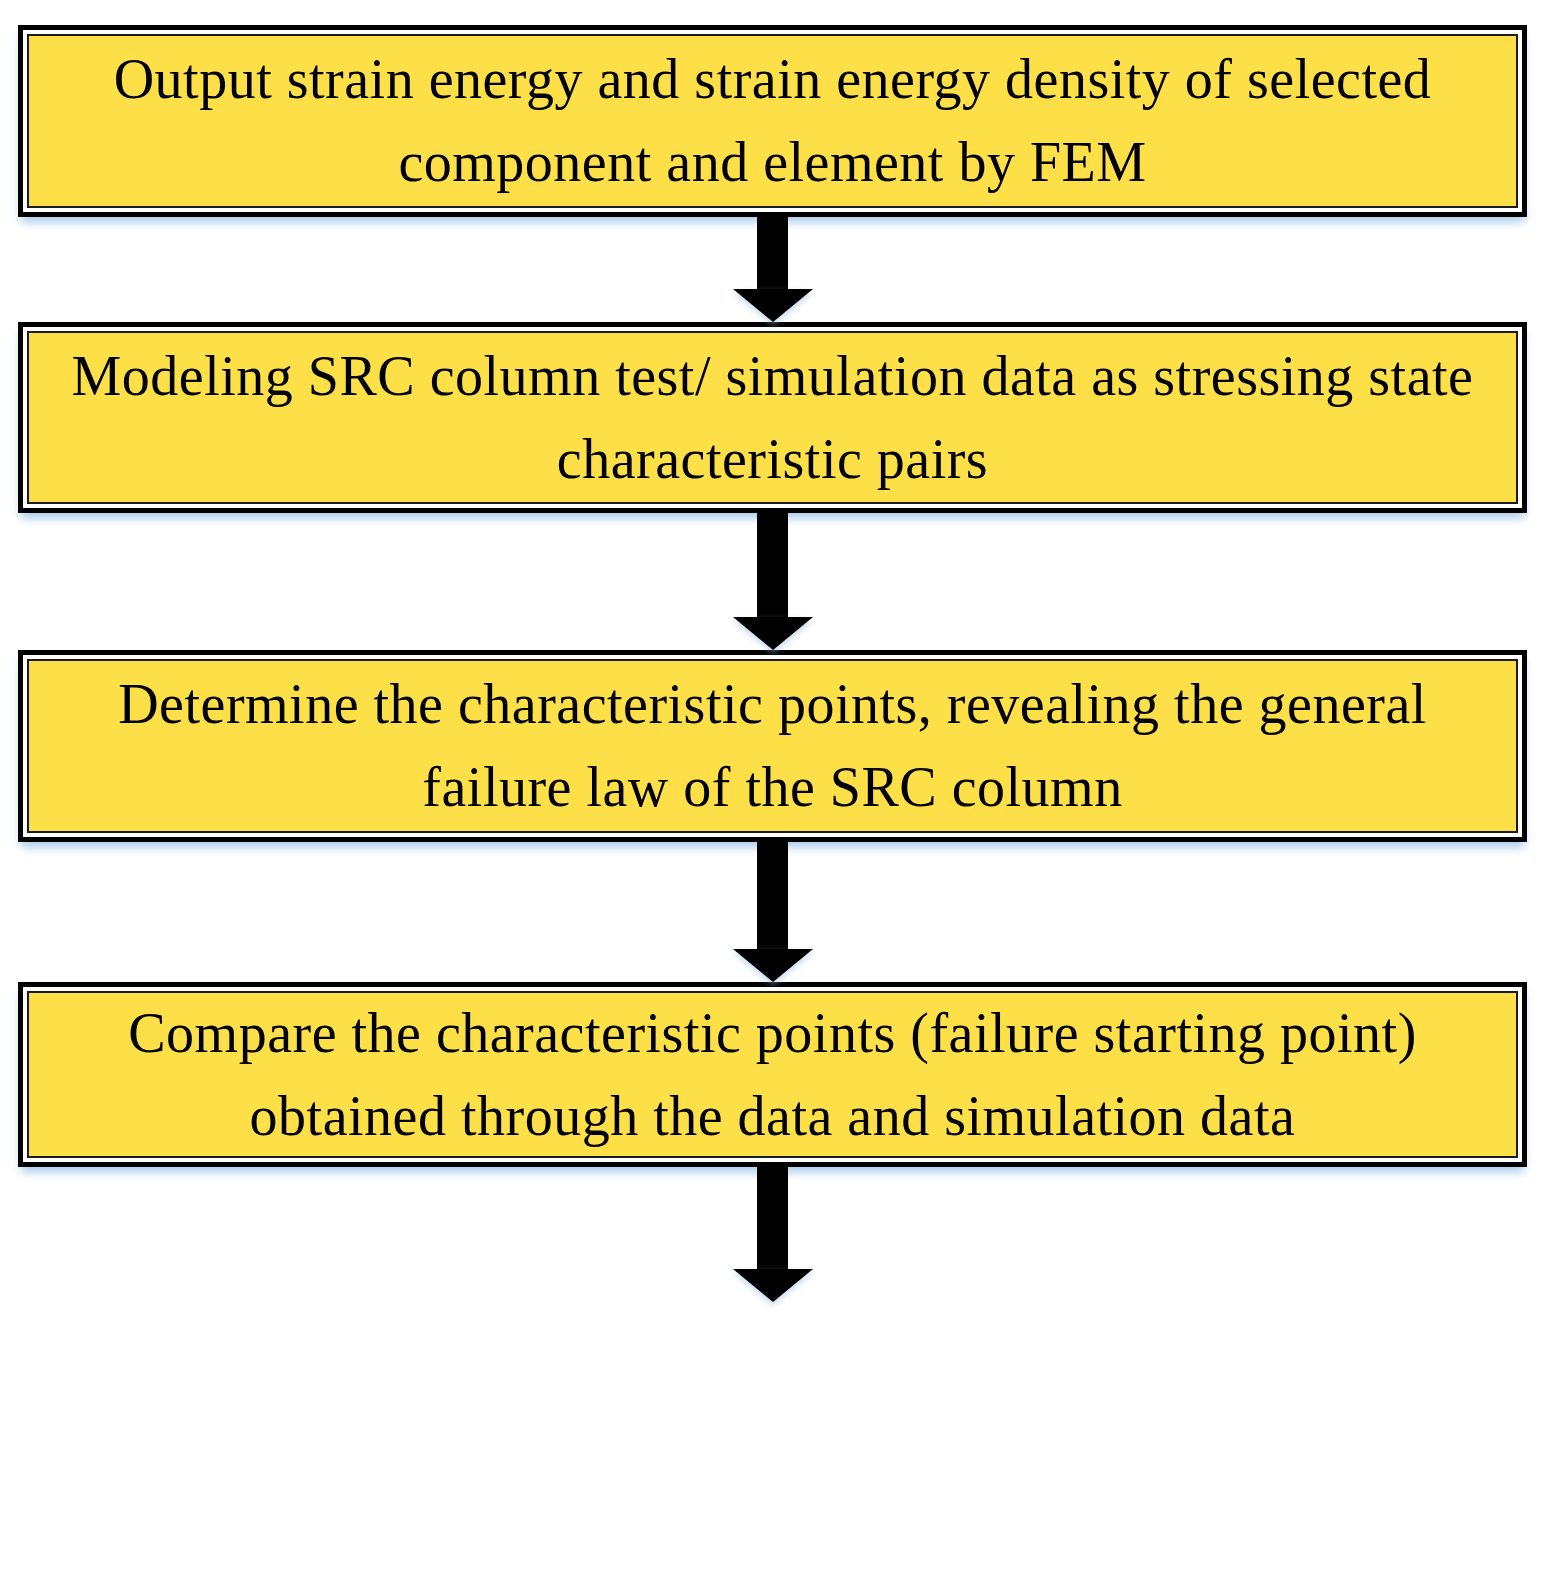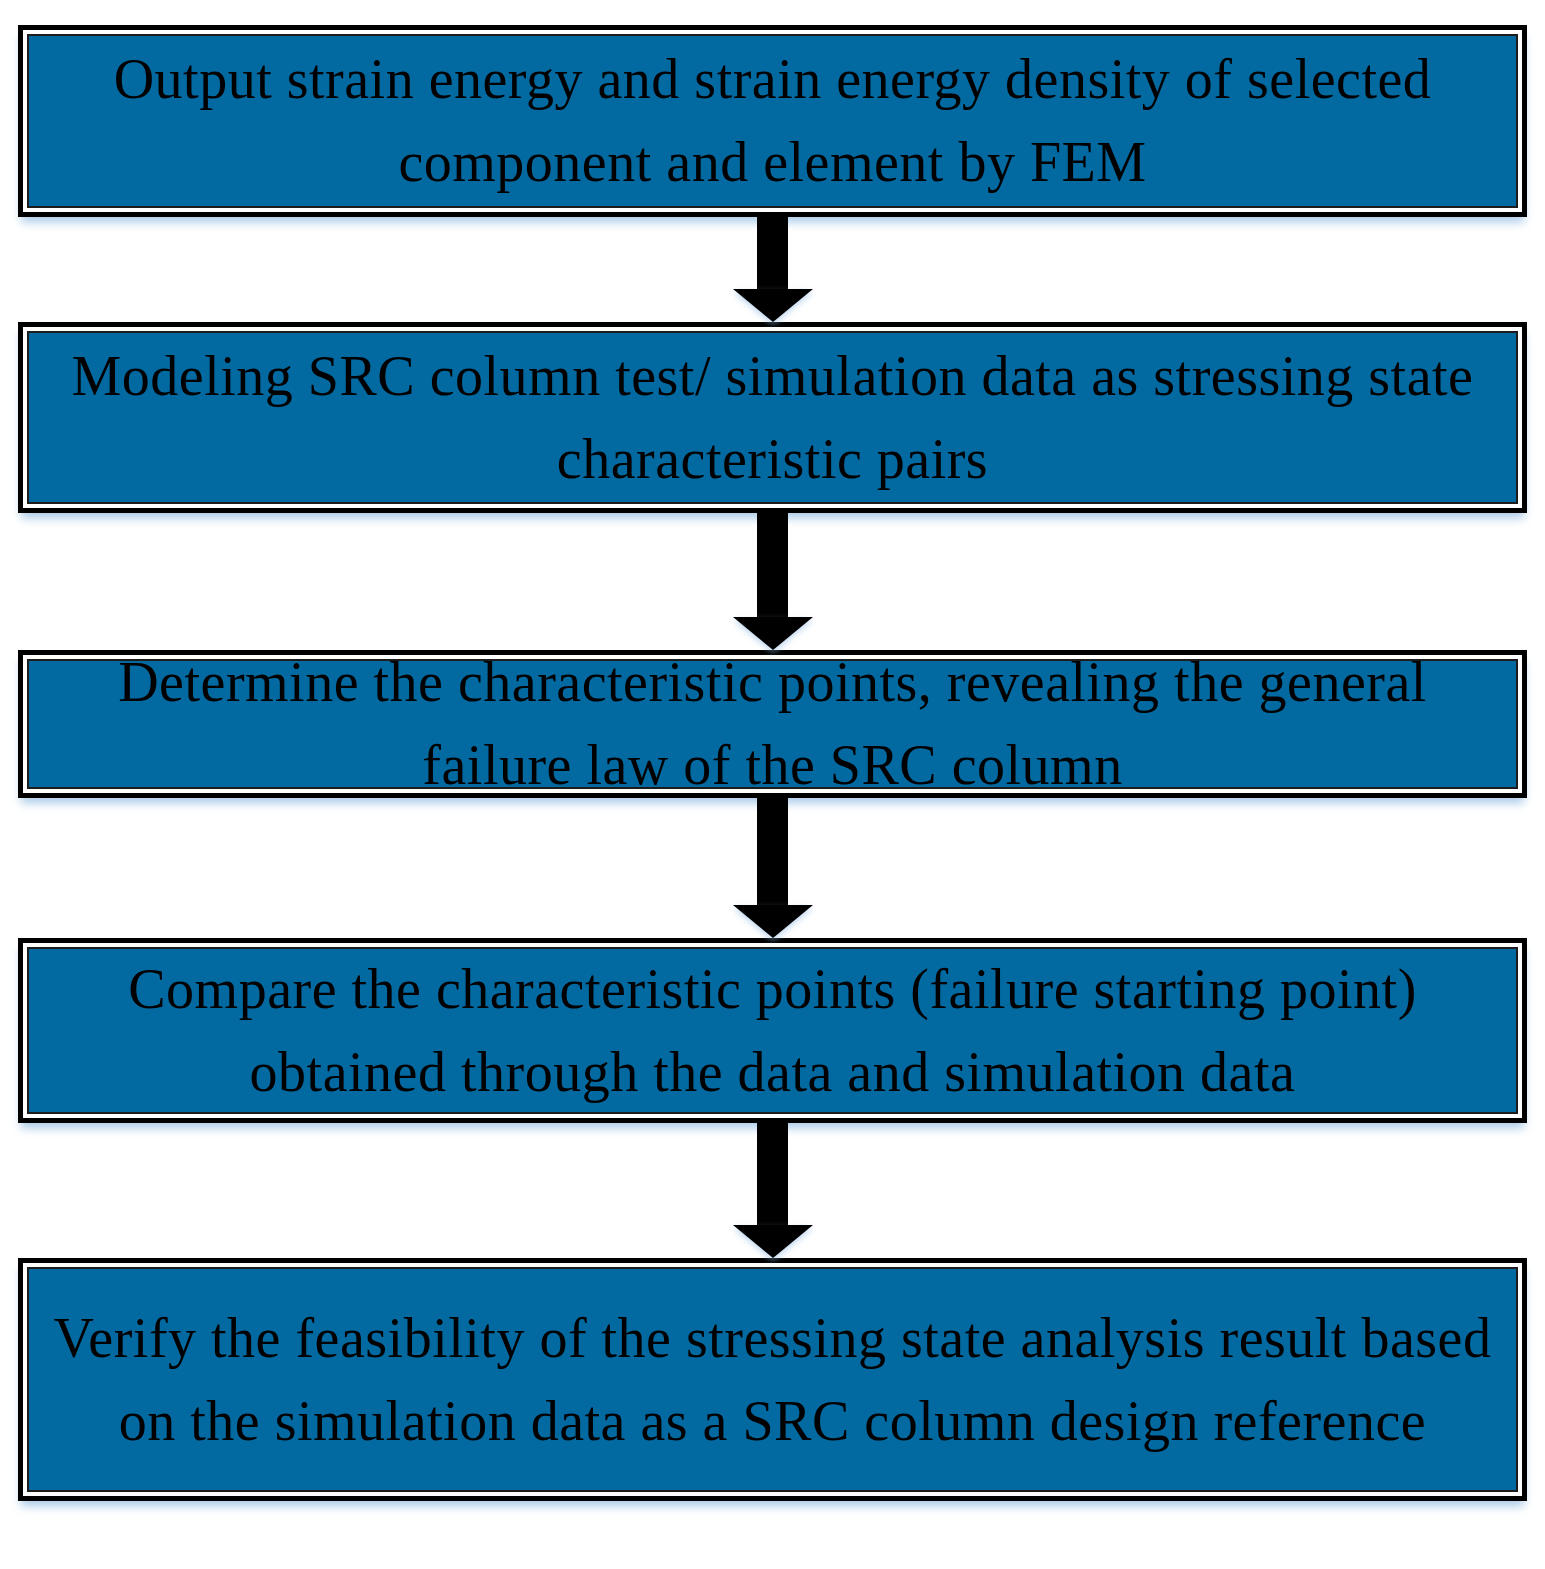--- a/index.html
+++ b/index.html
@@ -17,41 +17,41 @@
   .flowchart {
     width: 1509px;
     margin: 0 auto;
     padding-top: 25px;
     display: flex;
     flex-direction: column;
     align-items: stretch;
   }
   .flow-box {
     box-sizing: border-box;
-    background: #0369a1;
+    background: #fde047;
     border: 5px solid #000000;
     
     box-shadow:
       inset 0 0 0 4px #ffffff,
       inset 0 0 0 6px #1c1c1c,
       0 8px 9px -3px rgba(141, 184, 226, 0.75);
     display: flex;
     align-items: center;
     justify-content: center;
     text-align: center;
     padding: 0 20px;
   }
   .flow-box .box-text {
     font-size: 56px;
     line-height: 1.48;
     letter-spacing: 0.5px;
   }
   .h1 { height: 192px; }
   .h2 { height: 191px; justify-content: flex-end; }
-  .h3 { height: 148px; }
+  .h3 { height: 192px; }
   .h4 { height: 185px; }
   .h5 { height: 243px; }
 
   .arrow {
     width: 82px;
     align-self: center;
     display: flex;
     flex-direction: column;
     align-items: center;
   }
@@ -107,17 +107,14 @@
 
   <div class="flow-box h4">
     <span class="box-text">Compare the characteristic points (failure starting point) obtained through the data and simulation data</span>
   </div>
 
   <div class="arrow g4">
     <div class="shaft"></div>
     <div class="head"></div>
   </div>
 
-  <div class="flow-box h5">
-    <span class="box-text">Verify the feasibility of the stressing state analysis result based on the simulation data as a SRC column design reference</span>
-  </div>
 
 </div>
 
 </body></html>

